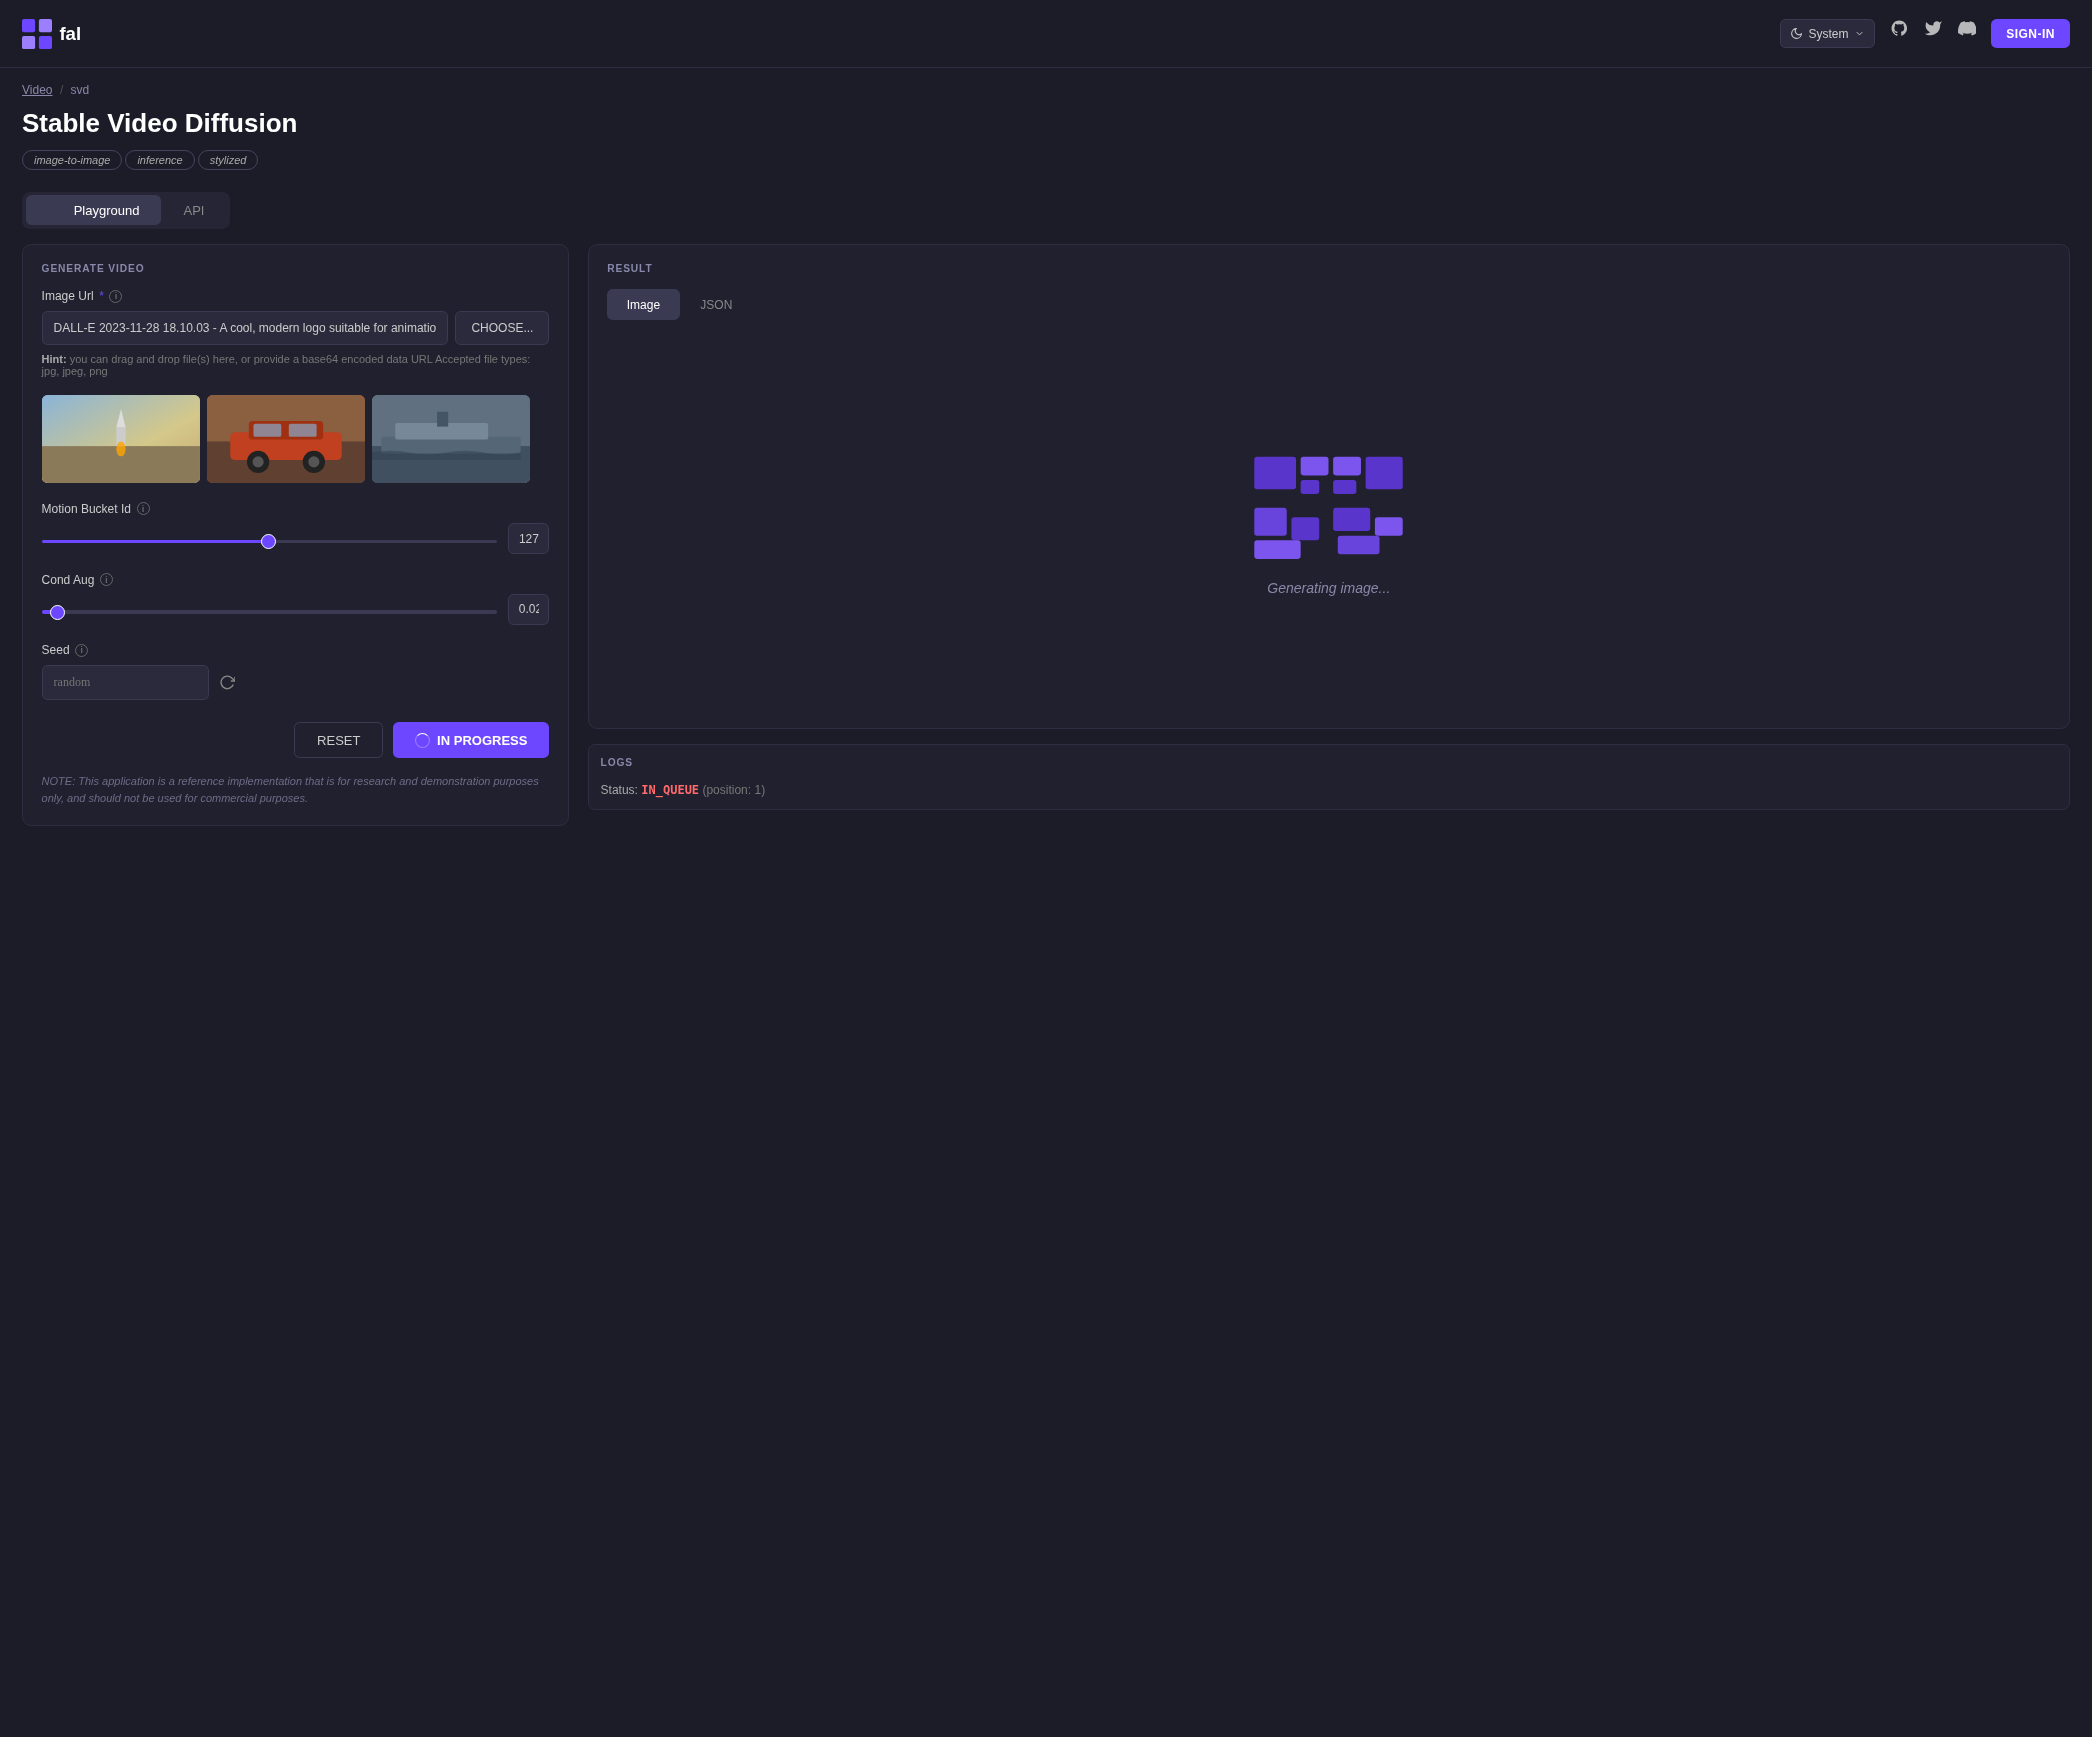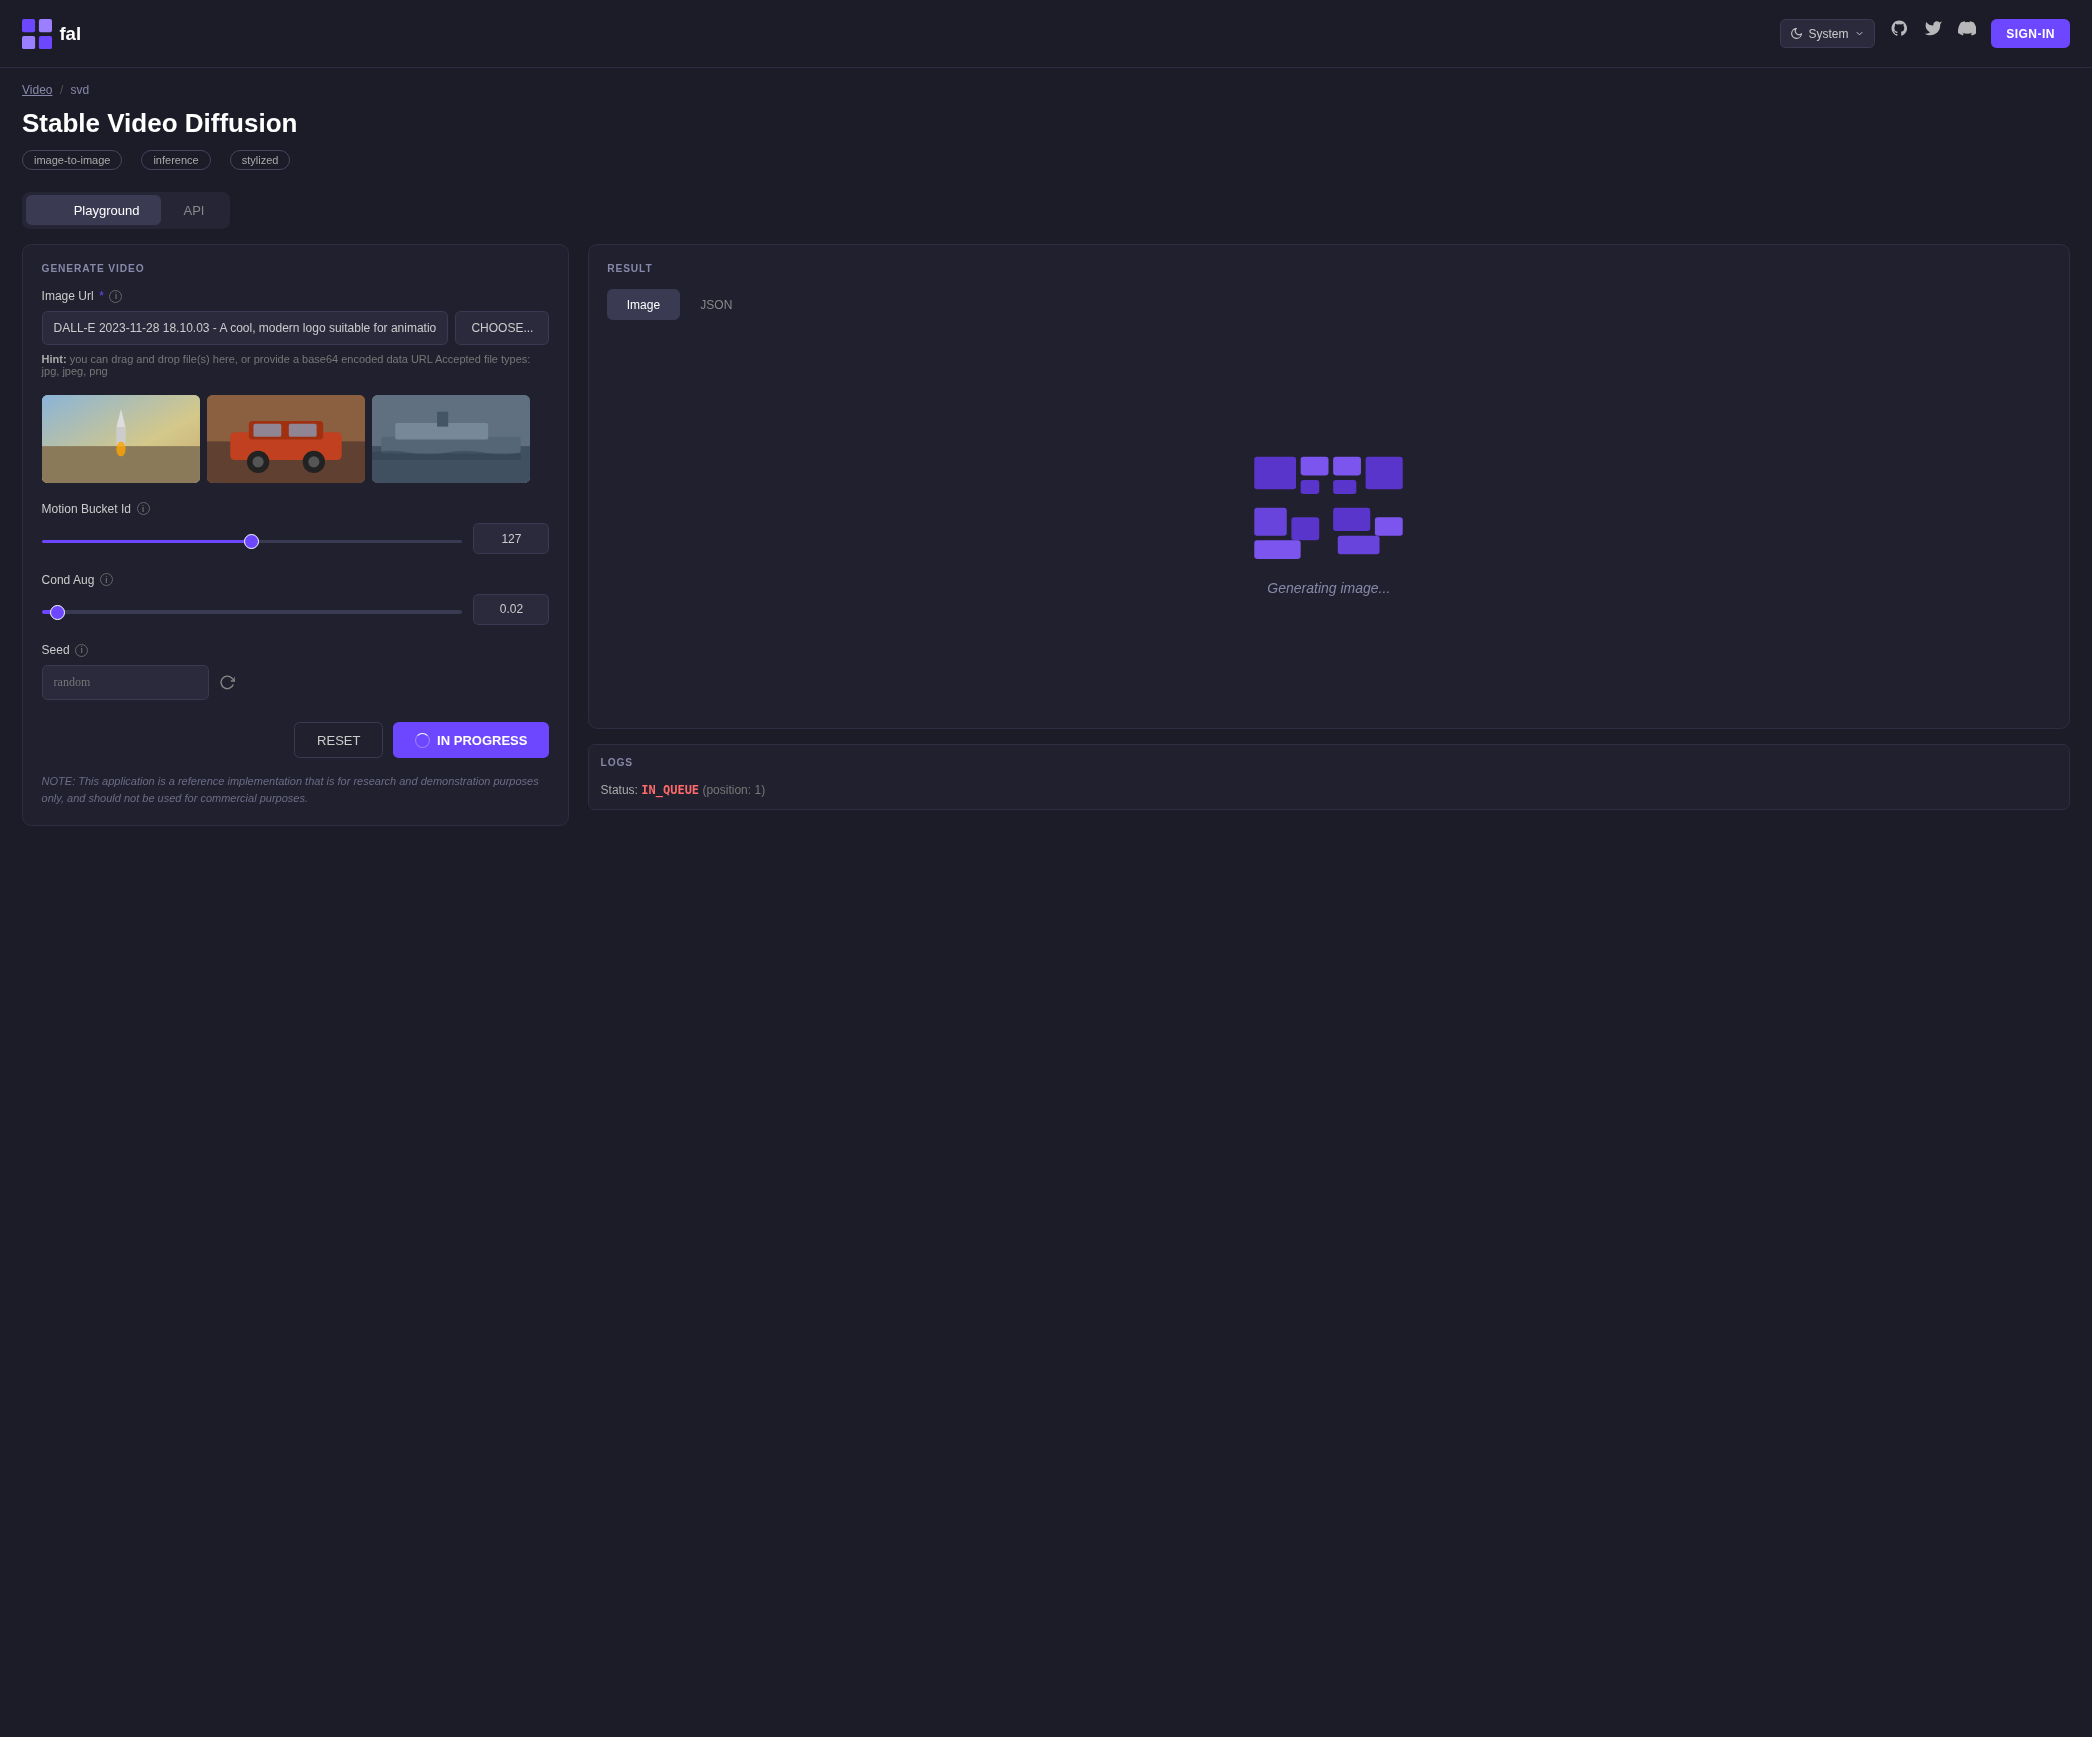--- a/index.html
+++ b/index.html
@@ -87,22 +87,23 @@
       padding: 11px 22px 0;
     }
     .page-title {
       font-size: 26px;
       font-weight: 700;
       color: #fff;
       margin-bottom: 11px;
     }
     .tags {
       display: flex;
-      gap: 19px;
+      gap: 3px;
       flex-wrap: wrap;
+      font-style: italic;
     }
     .tag {
       border: 0.9px solid #444460;
       border-radius: 18.6px;
       padding: 2.8px 11px;
       font-size: 11px;
       color: #aaa;
     }
     
     .tabs-area {
@@ -257,21 +258,21 @@
     input[type="range"]::-webkit-slider-thumb {
       -webkit-appearance: none;
       width: 15px;
       height: 15px;
       border-radius: 50%;
       background: #6c47ff;
       cursor: pointer;
       border: 1.9px solid #fff;
     }
     .slider-value-input {
-      width: 76px;
+      width: 41px;
       background: #2a2a3c;
       border: 0.9px solid #3a3a52;
       border-radius: 5.6px;
       padding: 7.4px 9.3px;
       color: #ccc;
       font-size: 12px;
       text-align: center;
       outline: none;
     }
     

